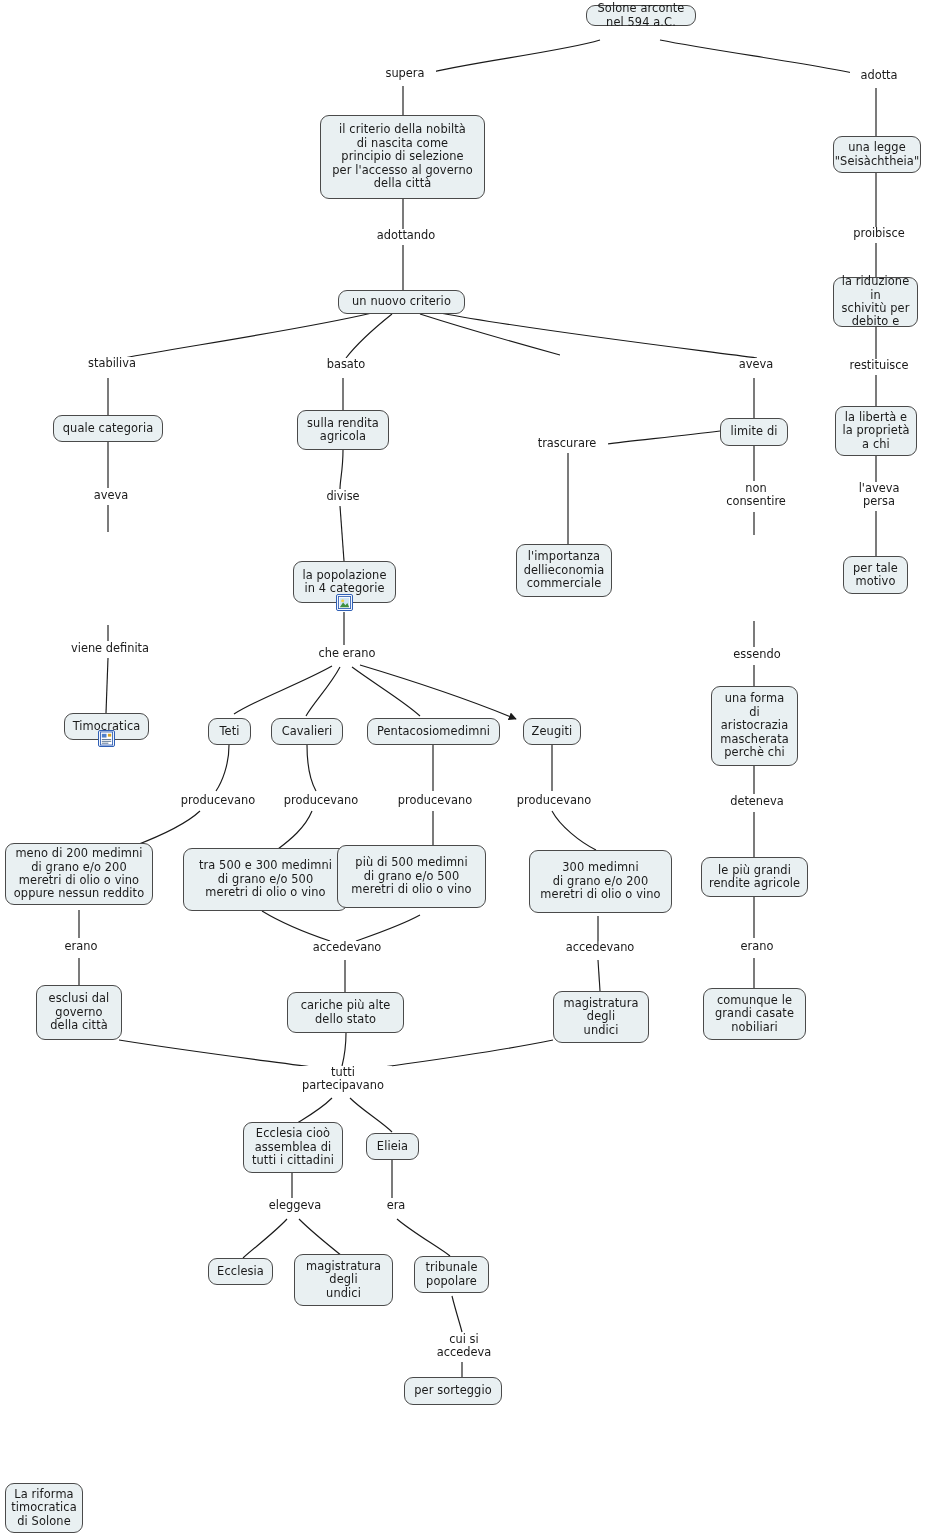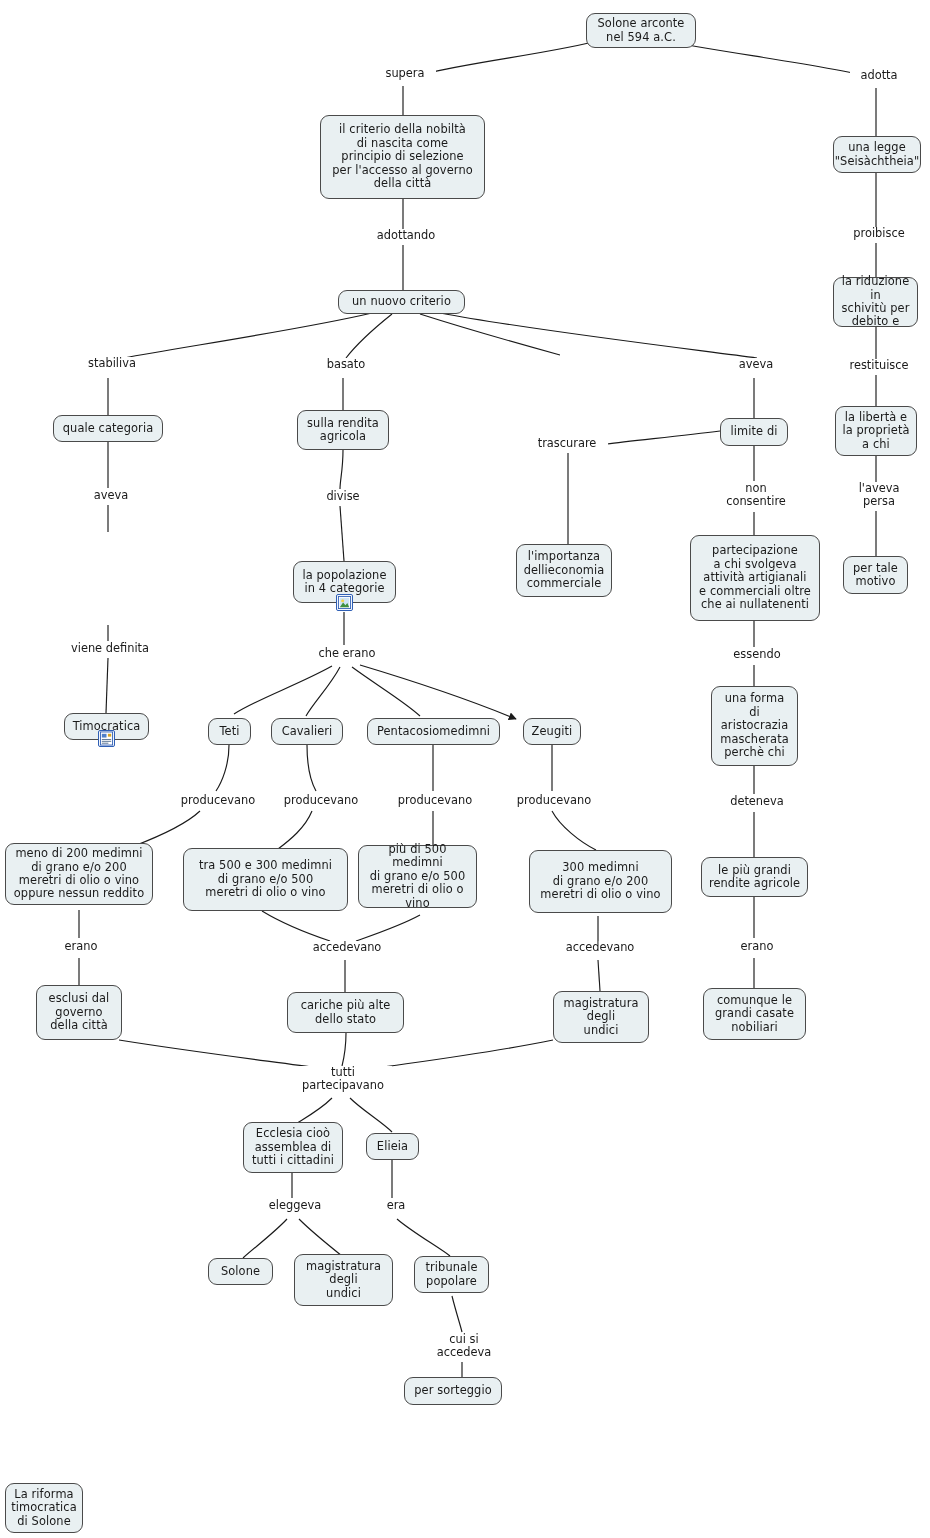--- a/index.html
+++ b/index.html
@@ -188,21 +188,21 @@
       <path d="M 392 1160 L 392 1198"></path>
 
       <path d="M 397 1219 C 412 1232 440 1248 450 1256"></path>
 
       <path d="M 452 1296 C 456 1312 460 1324 462 1332"></path>
 
       <path d="M 462 1362 L 462 1377"></path>
     </g>
   </svg>
 
-  <div class="node" style="left:586px;top:13px;width:110px;height:35px;">Solone arconte
+  <div class="node" style="left:586px;top:5px;width:110px;height:21px;">Solone arconte
 nel 594 a.C.</div>
 
   <div class="node" style="left:320px;top:115px;width:165px;height:84px;">il criterio della nobiltà
 di nascita come
 principio di selezione
 per l'accesso al governo
 della città</div>
 
   <div class="node" style="left:338px;top:290px;width:127px;height:24px;">un nuovo criterio</div>
 
@@ -248,25 +248,20 @@
       <path d="M 3 13 L 6.5 8 L 9 11 L 11 8.5 L 13 13 Z" fill="#3f8f3f"></path>
     </svg>
   </span>
 
   <div class="node" style="left:516px;top:544px;width:96px;height:53px;">l'importanza
 dellieconomia
 commerciale</div>
 
   <div class="node" style="left:720px;top:418px;width:68px;height:28px;">limite di</div>
 
-  <div class="node" style="left:690px;top:535px;width:130px;height:86px;">partecipazione
-a chi svolgeva
-attività artigianali
-e commerciali oltre
-che ai nullatenenti</div>
 
   <div class="node" style="left:711px;top:686px;width:87px;height:80px;">una forma di
 aristocrazia
 mascherata
 perchè chi</div>
 
   <div class="node" style="left:701px;top:857px;width:107px;height:40px;">le più grandi
 rendite agricole</div>
 
   <div class="node" style="left:703px;top:988px;width:103px;height:52px;">comunque le
@@ -283,21 +278,21 @@
 
   <div class="node" style="left:5px;top:843px;width:148px;height:62px;">meno di 200 medimni
 di grano e/o 200
 meretri di olio o vino
 oppure nessun reddito</div>
 
   <div class="node" style="left:183px;top:848px;width:165px;height:63px;">tra 500 e 300 medimni
 di grano e/o 500
 meretri di olio o vino</div>
 
-  <div class="node" style="left:358px;top:845px;width:119px;height:63px;">più di 500 medimni
+  <div class="node" style="left:337px;top:845px;width:149px;height:63px;">più di 500 medimni
 di grano e/o 500
 meretri di olio o vino</div>
 
   <div class="node" style="left:529px;top:850px;width:143px;height:63px;">300 medimni
 di grano e/o 200
 meretri di olio o vino</div>
 
   <div class="node" style="left:36px;top:985px;width:86px;height:55px;">esclusi dal
 governo
 della città</div>
@@ -308,21 +303,21 @@
   <div class="node" style="left:553px;top:991px;width:96px;height:52px;">magistratura
 degli
 undici</div>
 
   <div class="node" style="left:243px;top:1122px;width:100px;height:51px;">Ecclesia cioò
 assemblea di
 tutti i cittadini</div>
 
   <div class="node" style="left:366px;top:1133px;width:53px;height:27px;">Elieia</div>
 
-  <div class="node" style="left:208px;top:1258px;width:65px;height:27px;">Solone</div>
+  <div class="node" style="left:208px;top:1258px;width:65px;height:27px;">Ecclesia</div>
 
   <div class="node" style="left:294px;top:1254px;width:99px;height:52px;">magistratura
 degli
 undici</div>
 
   <div class="node" style="left:414px;top:1256px;width:75px;height:37px;">tribunale
 popolare</div>
 
   <div class="node" style="left:404px;top:1377px;width:98px;height:28px;">per sorteggio</div>
 

